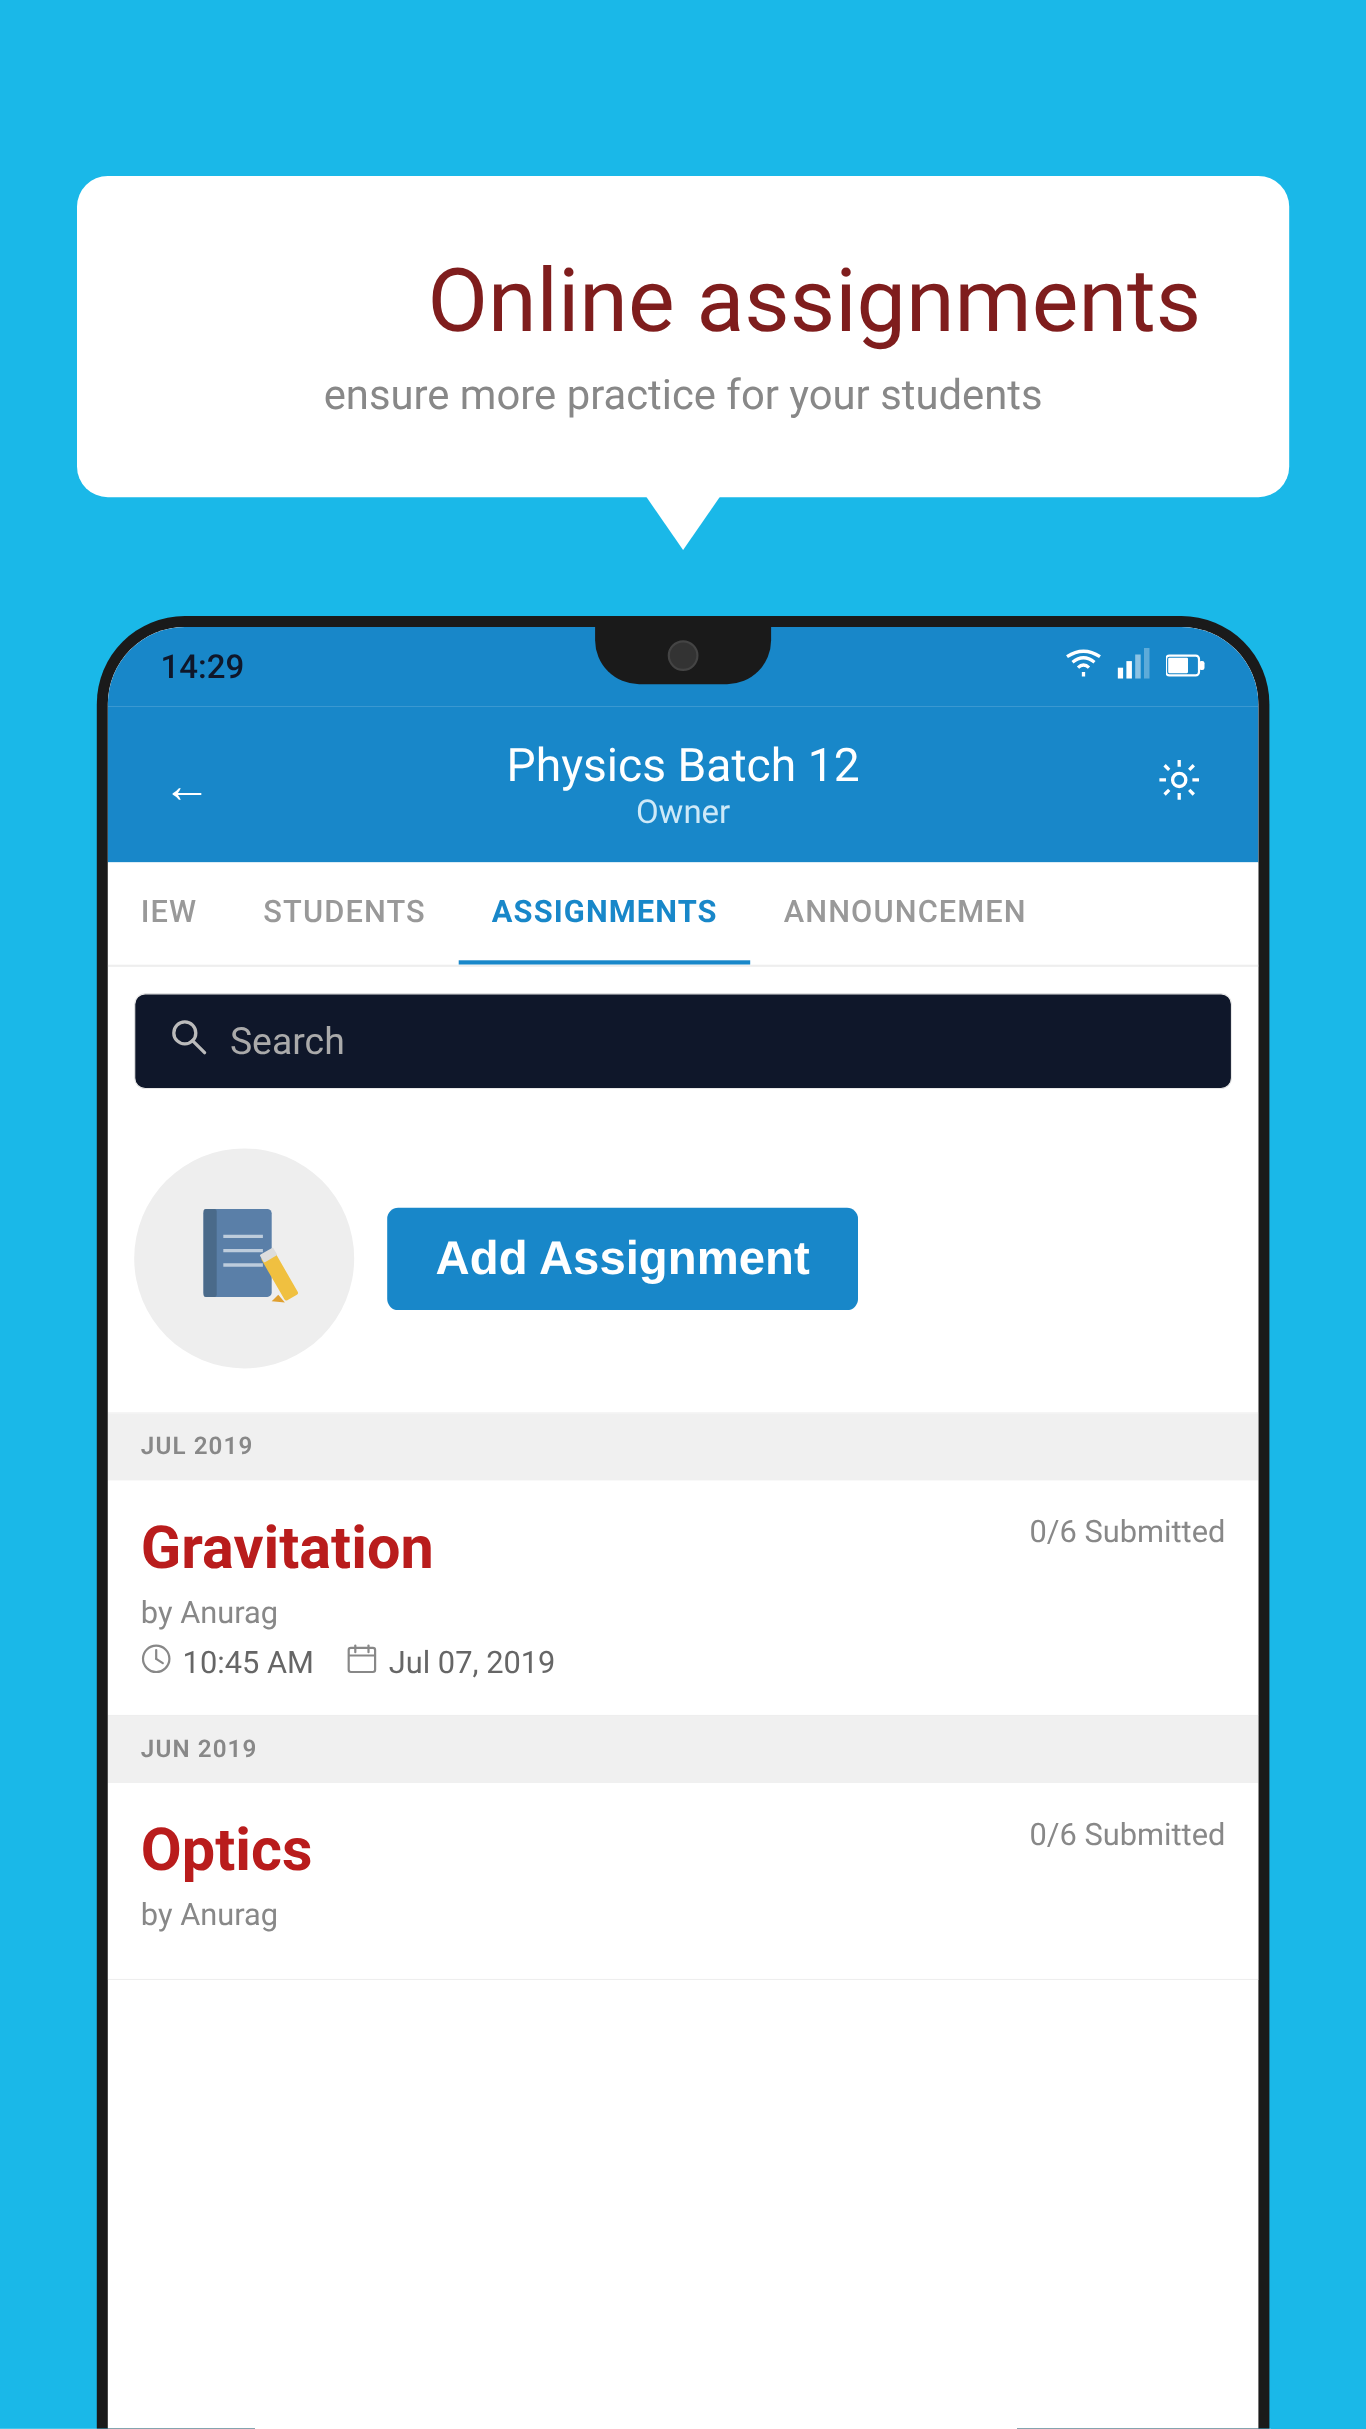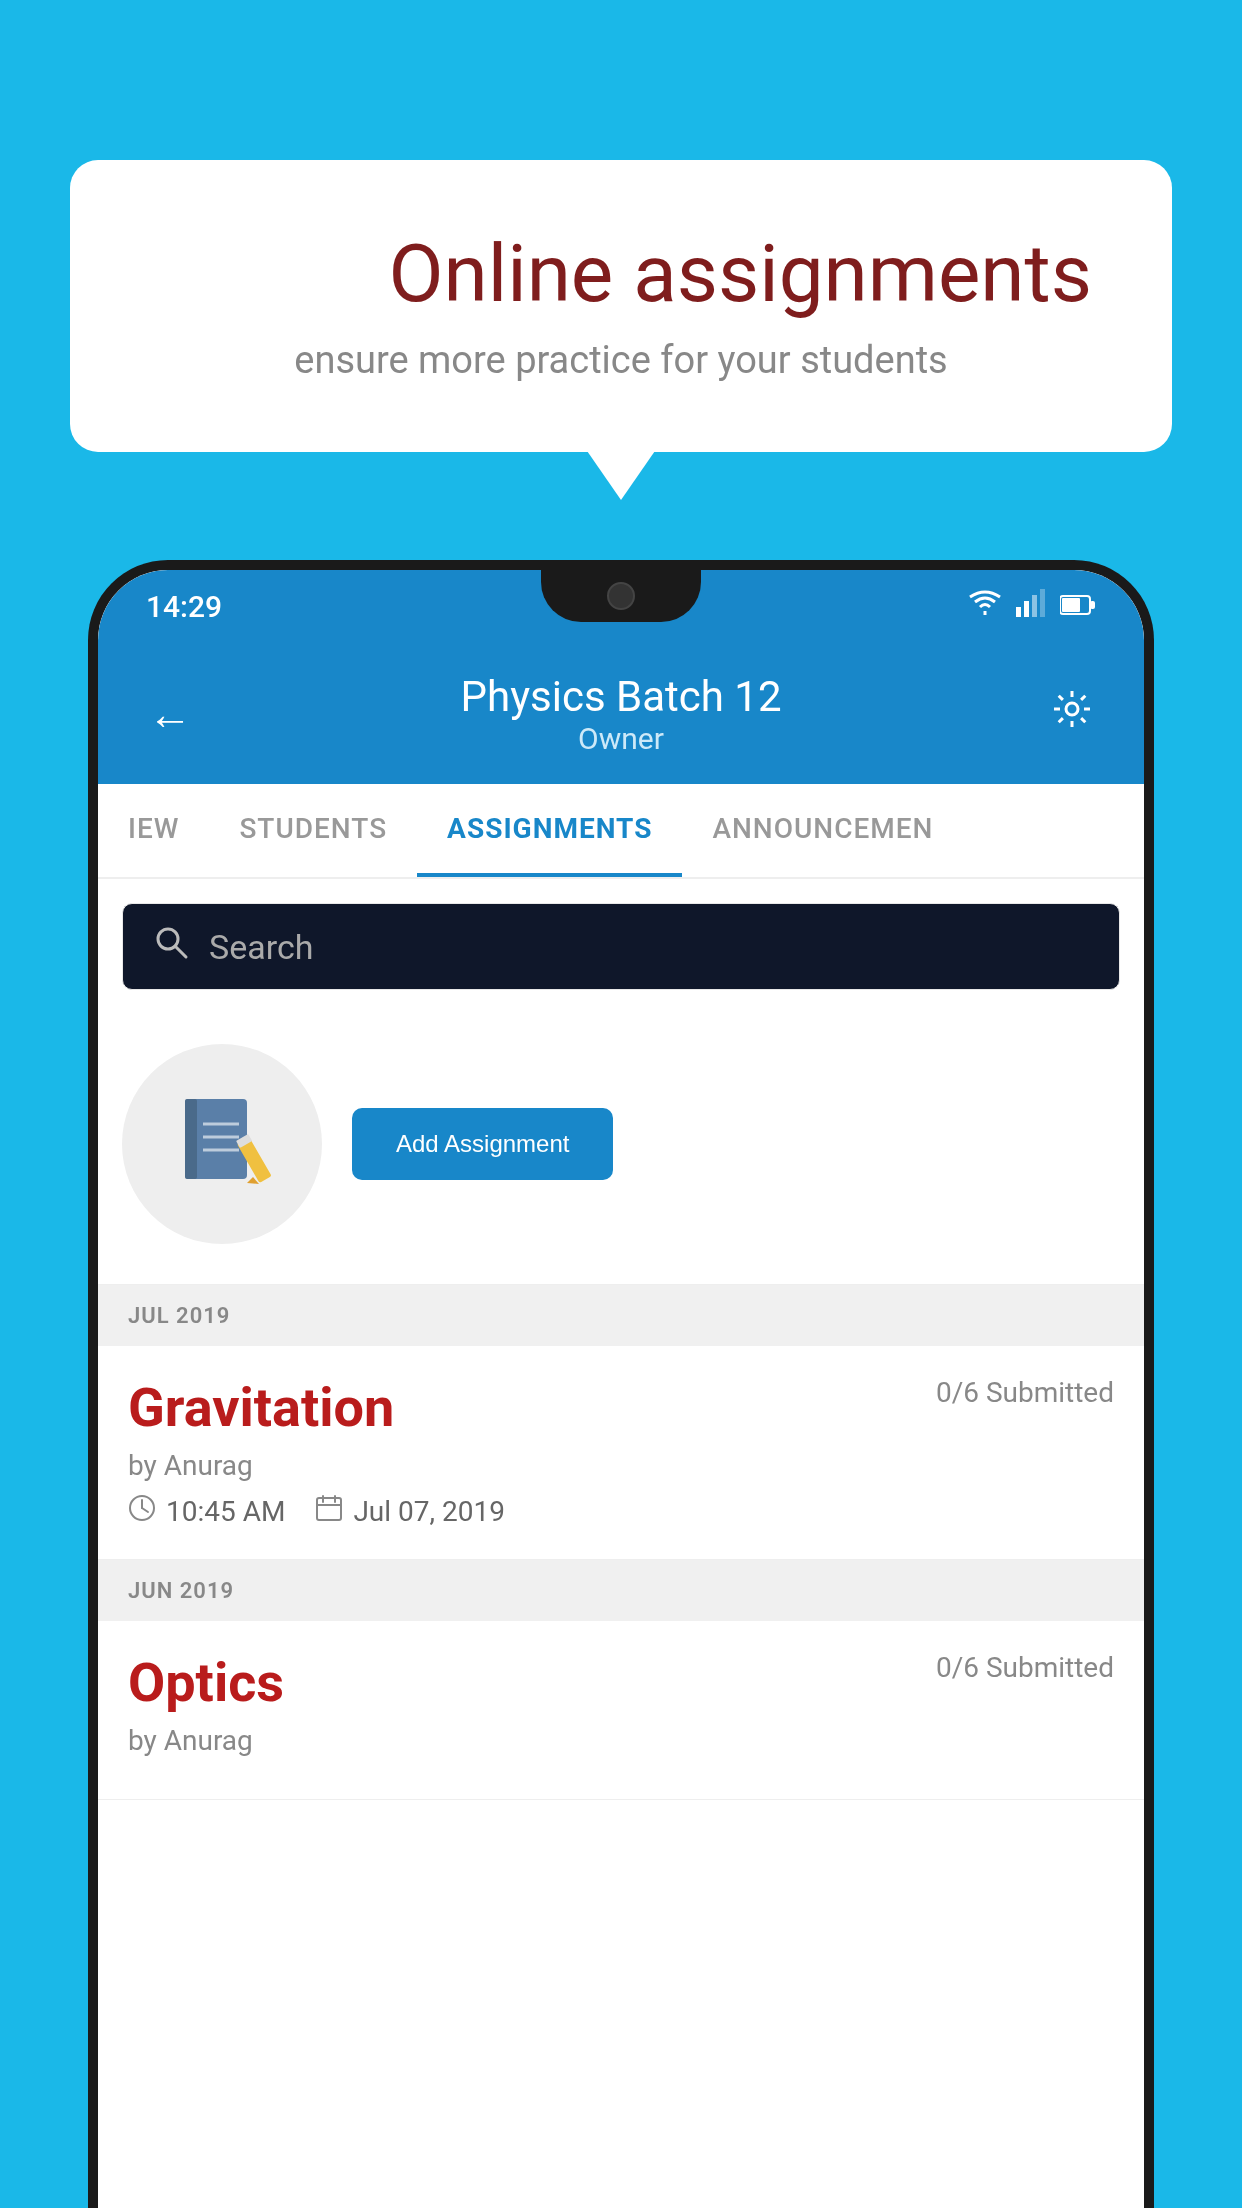--- a/index.html
+++ b/index.html
@@ -113,21 +113,21 @@
       background: #1887c9;
       height: 72px;
       display: flex;
       align-items: center;
       justify-content: space-between;
       padding: 0 48px;
       border-radius: 70px 70px 0 0;
     }
 
     .status-time {
-      color: #ffffff;
+      color: #0f172a;
       font-size: 30px;
       font-weight: 500;
     }
 
     .status-icons {
       display: flex;
       align-items: center;
       gap: 14px;
     }
 
@@ -262,22 +262,22 @@
       line-height: 1.5;
       margin-bottom: 28px;
     }
 
     .add-assignment-btn {
       background: #1887c9;
       color: #fff;
       border: none;
       border-radius: 10px;
       padding: 22px 44px;
-      font-size: 24px;
-      font-weight: 400;
+      font-size: 43px;
+      font-weight: 700;
       cursor: pointer;
     }
 
     
     .month-header {
       background: #f0f0f0;
       padding: 18px 30px;
       font-size: 22px;
       color: #888;
       font-weight: 600;

